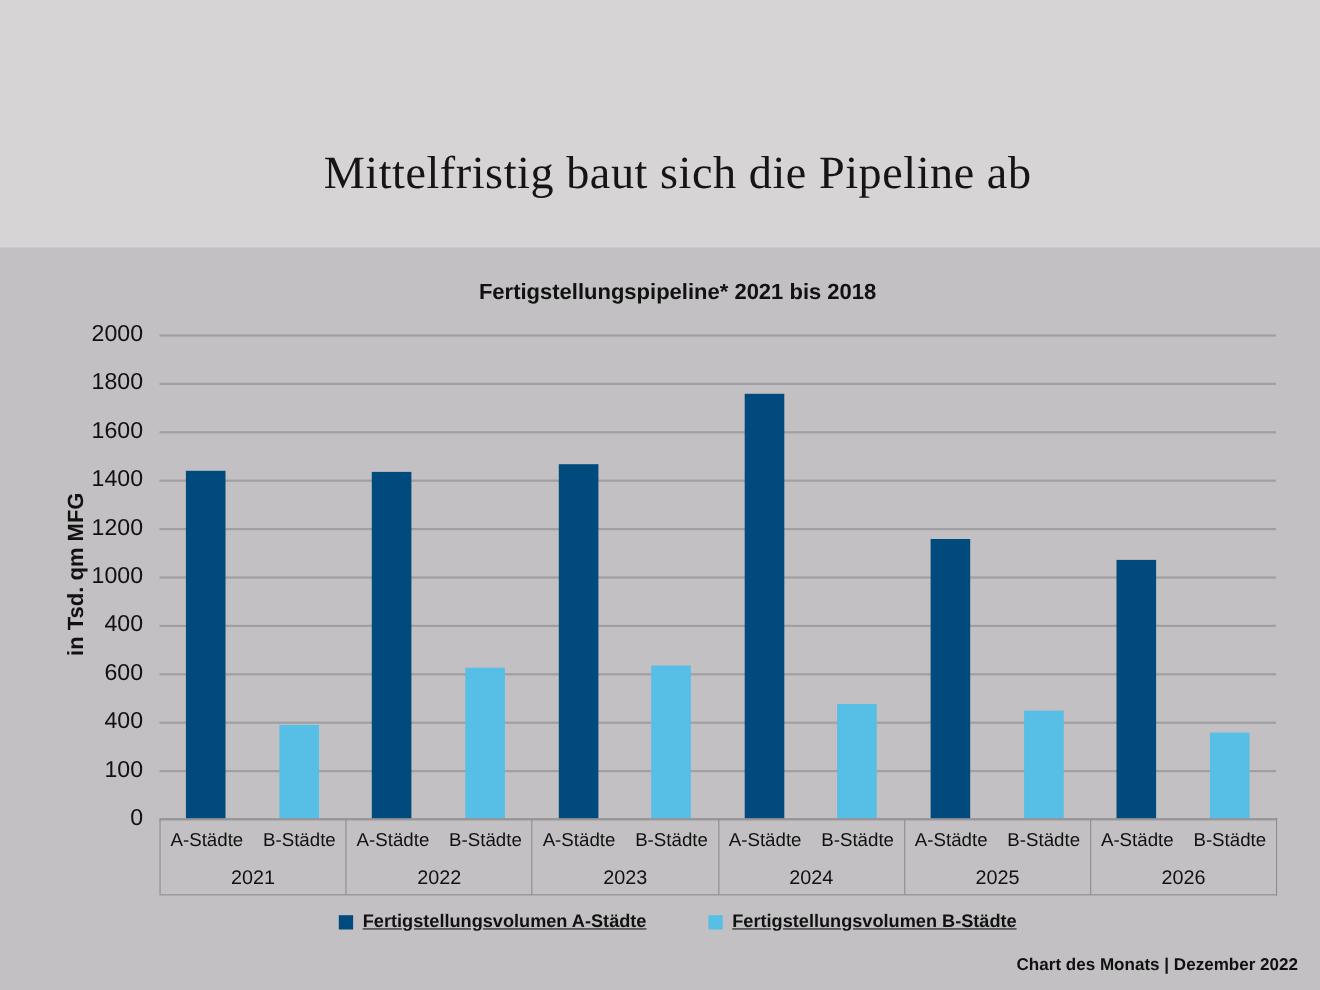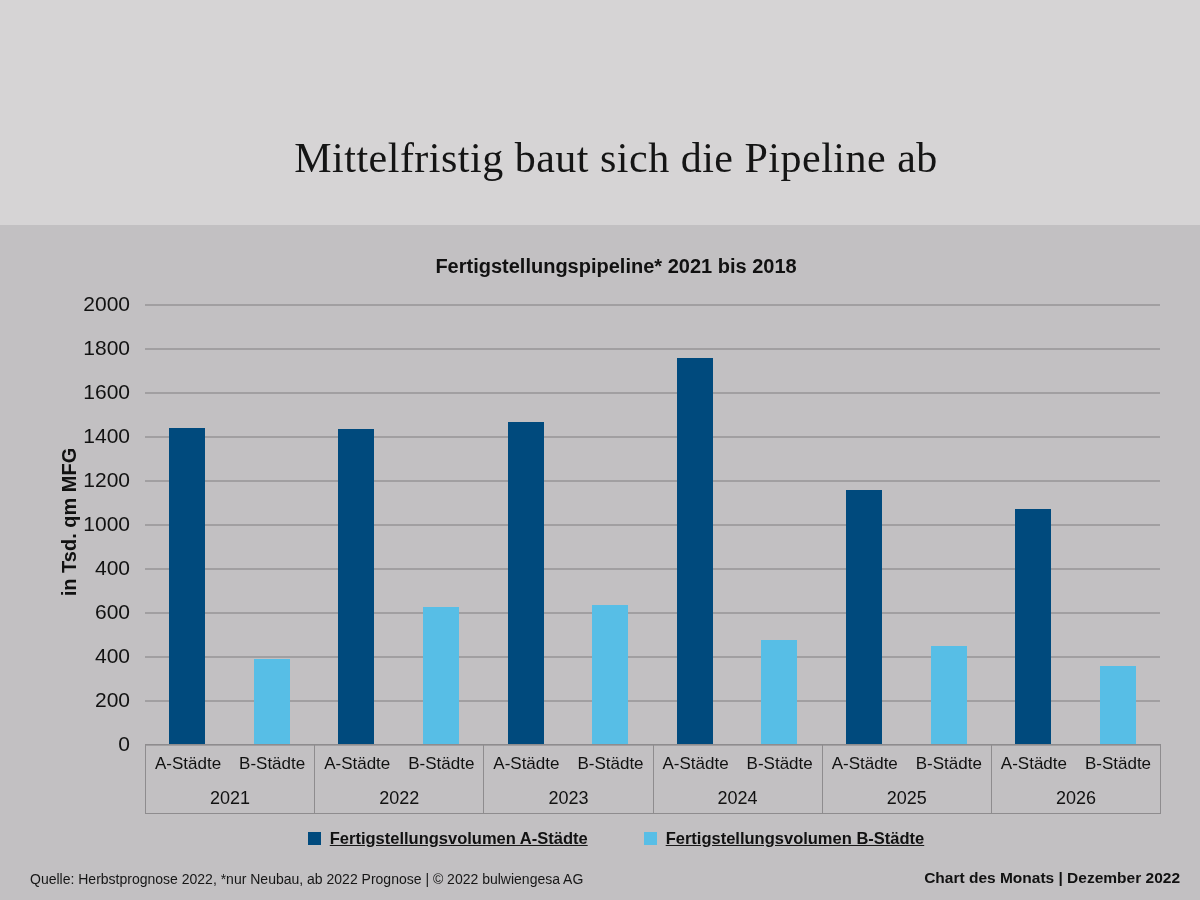--- a/index.html
+++ b/index.html
@@ -110,21 +110,21 @@
   <div class="yticks" id="yticks">
       <div class="ytick" style="top: calc(0% - 11px);">2000</div>
       <div class="ytick" style="top: calc(10% - 11px);">1800</div>
       <div class="ytick" style="top: calc(20% - 11px);">1600</div>
       <div class="ytick" style="top: calc(30% - 11px);">1400</div>
       <div class="ytick" style="top: calc(40% - 11px);">1200</div>
       <div class="ytick" style="top: calc(50% - 11px);">1000</div>
       <div class="ytick" style="top: calc(60% - 11px);">400</div>
       <div class="ytick" style="top: calc(70% - 11px);">600</div>
       <div class="ytick" style="top: calc(80% - 11px);">400</div>
-      <div class="ytick" style="top: calc(90% - 11px);">200</div>
+      <div class="ytick" style="top: calc(90% - 11px);">100</div>
       <div class="ytick" style="top: calc(100% - 11px);">0</div>
     </div>
 
   <div class="plot">
     <div id="gridlines">
         <div class="gridline" style="top: 0%;"></div>
         <div class="gridline" style="top: 10%;"></div>
         <div class="gridline" style="top: 20%;"></div>
         <div class="gridline" style="top: 30%;"></div>
         <div class="gridline" style="top: 40%;"></div>
@@ -236,15 +236,14 @@
       <div class="legend-item">
         <div class="legend-swatch" style="background: rgb(0, 74, 125);"></div>
         <div class="legend-label">Fertigstellungsvolumen A-Städte</div>
       </div>
       <div class="legend-item">
         <div class="legend-swatch" style="background: rgb(87, 190, 230);"></div>
         <div class="legend-label">Fertigstellungsvolumen B-Städte</div>
       </div>
     </div>
 
-  <div class="footer-left">Quelle: Herbstprognose 2022, *nur Neubau, ab 2022 Prognose | © 2022 bulwiengesa AG</div>
   <div class="footer-right">Chart des Monats | Dezember 2022</div>
 </div>
 
 </body></html>

